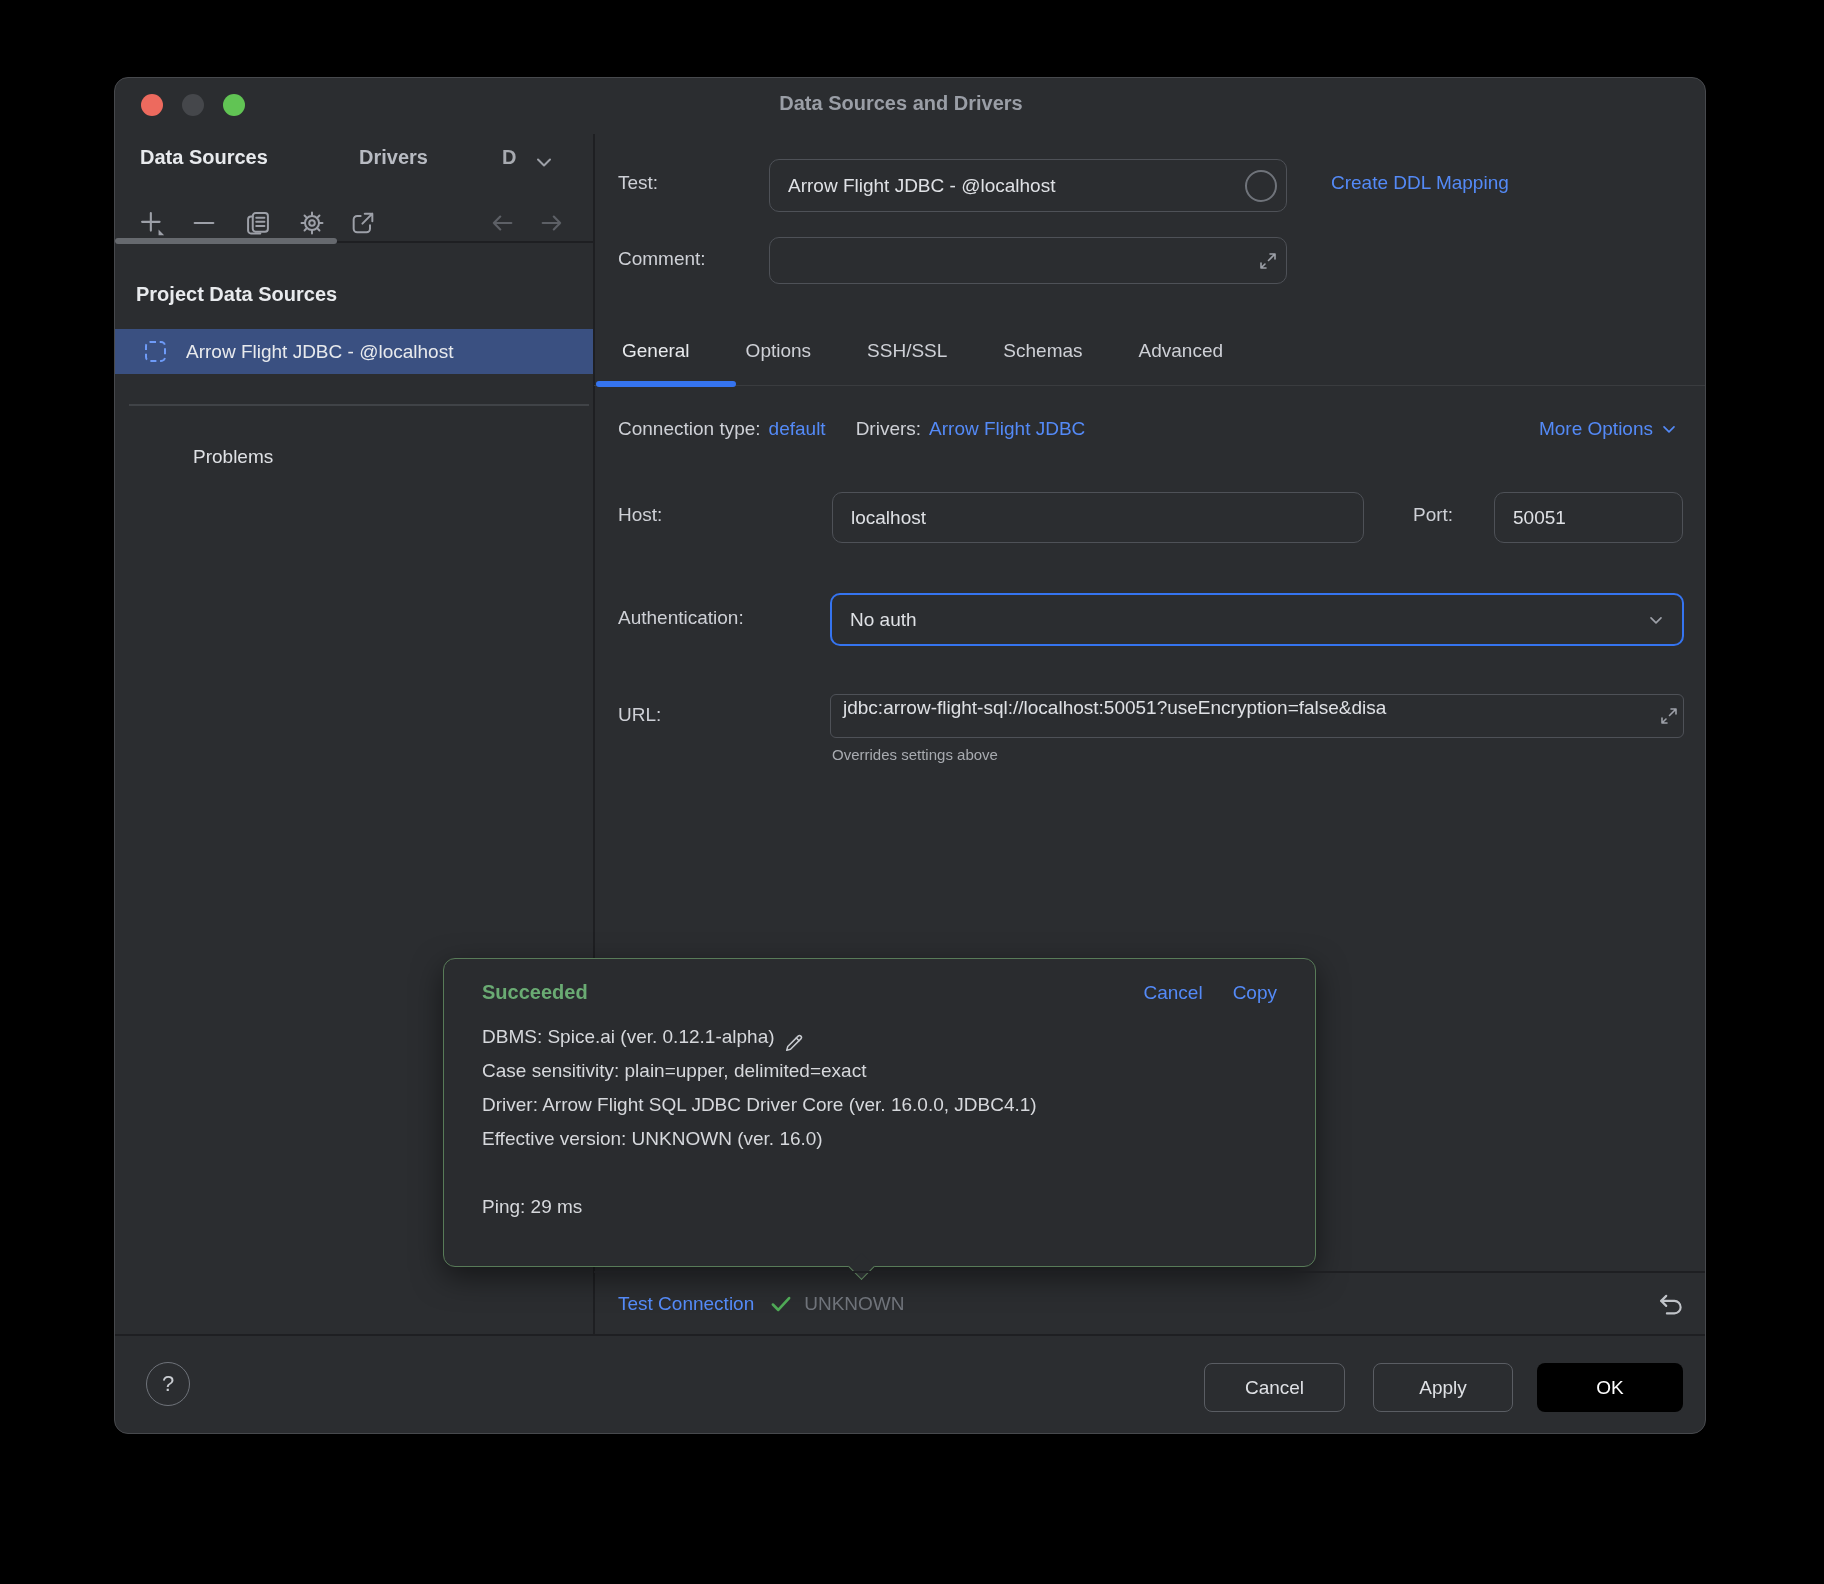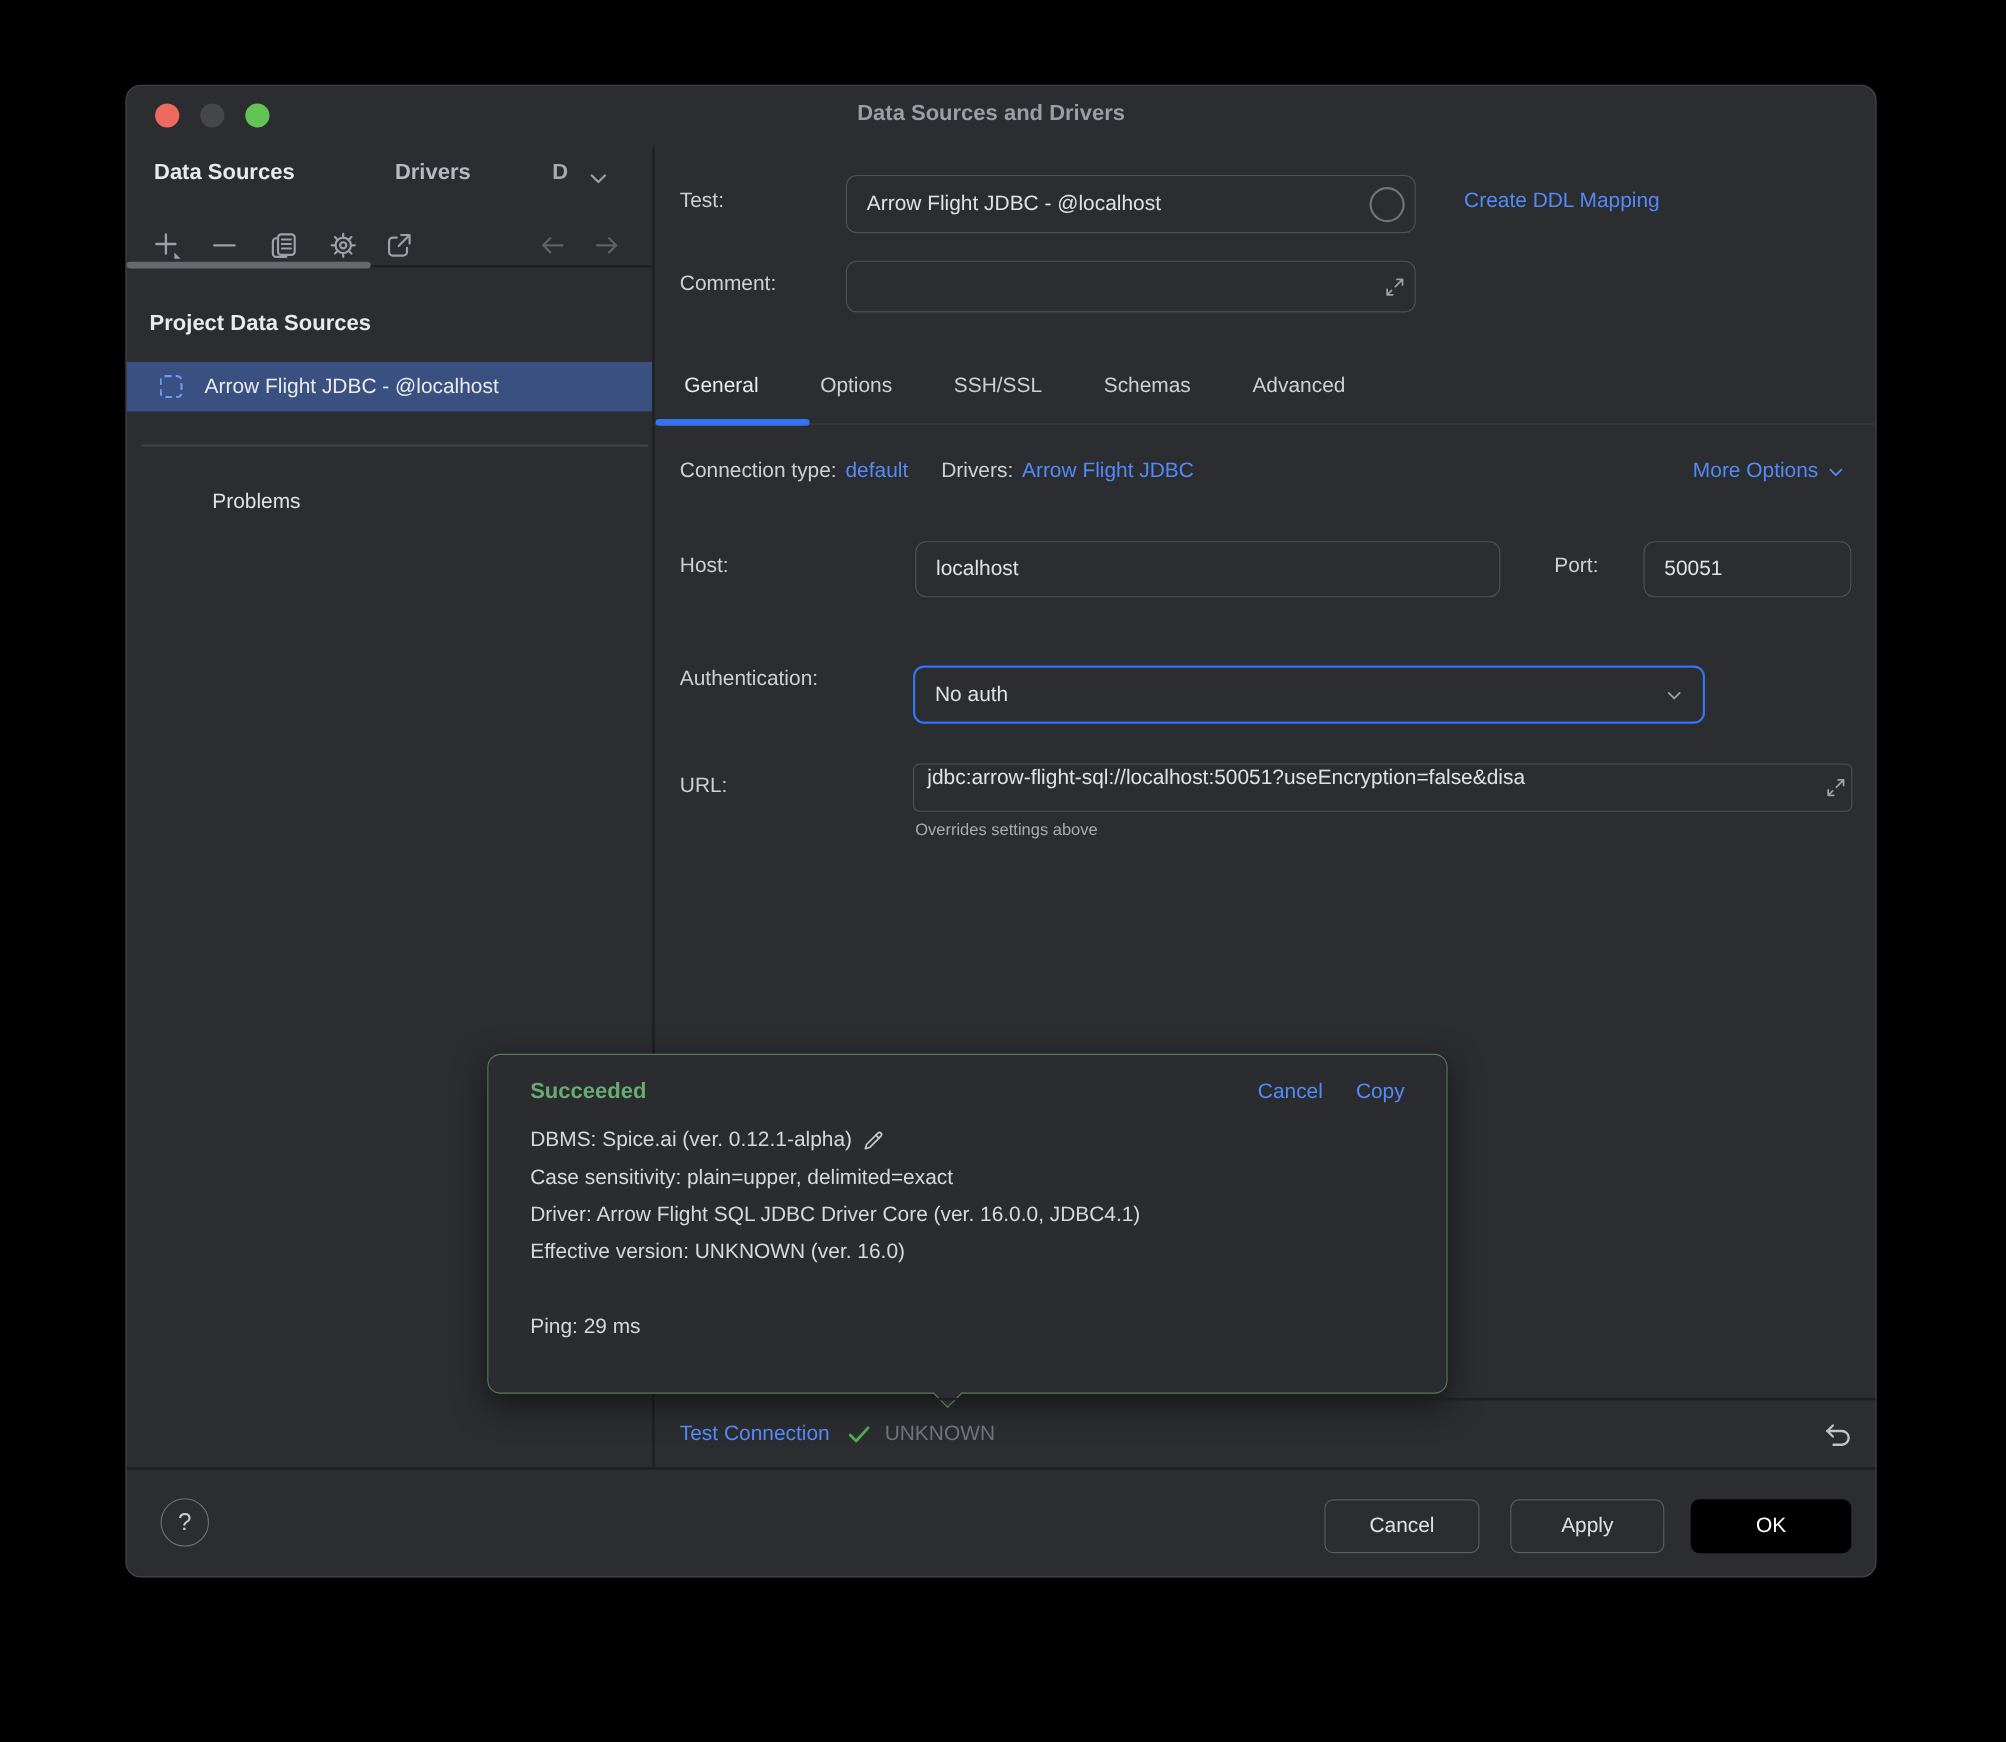--- a/index.html
+++ b/index.html
@@ -68,21 +68,21 @@
     box-shadow:0 10px 30px rgba(0,0,0,.5);padding:22px 38px;
   }
   .popup-tail{
     position:absolute;left:408px;bottom:-10px;width:18px;height:18px;background:#2A2C2F;
     border-right:1.5px solid #587B58;border-bottom:1.5px solid #587B58;transform:rotate(45deg);
   }
   .popup-head{display:flex;align-items:center;}
   .popup-status{color:#6AAB73;font-weight:600;font-size:20px;}
   .popup-links{margin-left:auto;display:flex;gap:30px;}
   .popup-body{margin-top:16px;}
-  .popup-line{line-height:34px;color:#D6D8DC;display:flex;align-items:center;gap:8px;}
+  .popup-line{line-height:34px;color:#D6D8DC;display:flex;align-items:flex-end;gap:8px;}
   .popup-line.ping{margin-top:34px;}
   
   .test-sep{position:absolute;left:479px;top:1193px;width:1113px;height:2px;background:#1E1F22;}
   .test-row{position:absolute;left:479px;top:1195px;width:1113px;height:61px;display:flex;align-items:center;}
   .test-link{margin-left:24px;}
   .test-status{color:#6F737A;margin-left:10px;}
   .undo-btn{margin-left:auto;margin-right:22px;display:flex;align-items:center;}
   
   .footer-sep{position:absolute;left:0;top:1256px;width:100%;height:2px;background:#1E1F22;}
   .footer{position:absolute;left:0;top:1258px;width:100%;height:99px;}
@@ -223,21 +223,21 @@
   <div class="label" style="left:503px;top:426px">Host:</div>
   <div class="field" style="left:717px;top:414px;width:532px;height:51px">
     <span>localhost</span>
   </div>
   <div class="label" style="left:1298px;top:426px">Port:</div>
   <div class="field" style="left:1379px;top:414px;width:189px;height:51px">
     <span>50051</span>
   </div>
 
   <div class="label" style="left:503px;top:529px">Authentication:</div>
-  <div class="field auth-field" style="left:715px;top:527px;width:720px;height:53px">
+  <div class="field auth-field" style="left:715px;top:515px;width:854px;height:53px">
     <span>No auth</span>
     <span style="position:absolute;right:16px;top:50%;margin-top:-10px">
       <svg width="20" height="20" viewBox="0 0 24 24">
           <path d="M6 9.5l6 6 6-6" stroke="#9DA0A8" stroke-width="2" fill="none" stroke-linecap="round" stroke-linejoin="round"></path>
         </svg>
     </span>
   </div>
 
   <div class="label" style="left:503px;top:626px">URL:</div>
   <div class="field url-field" style="left:715px;top:616px;width:854px;height:44px;padding:0 26px 16px 12px">

